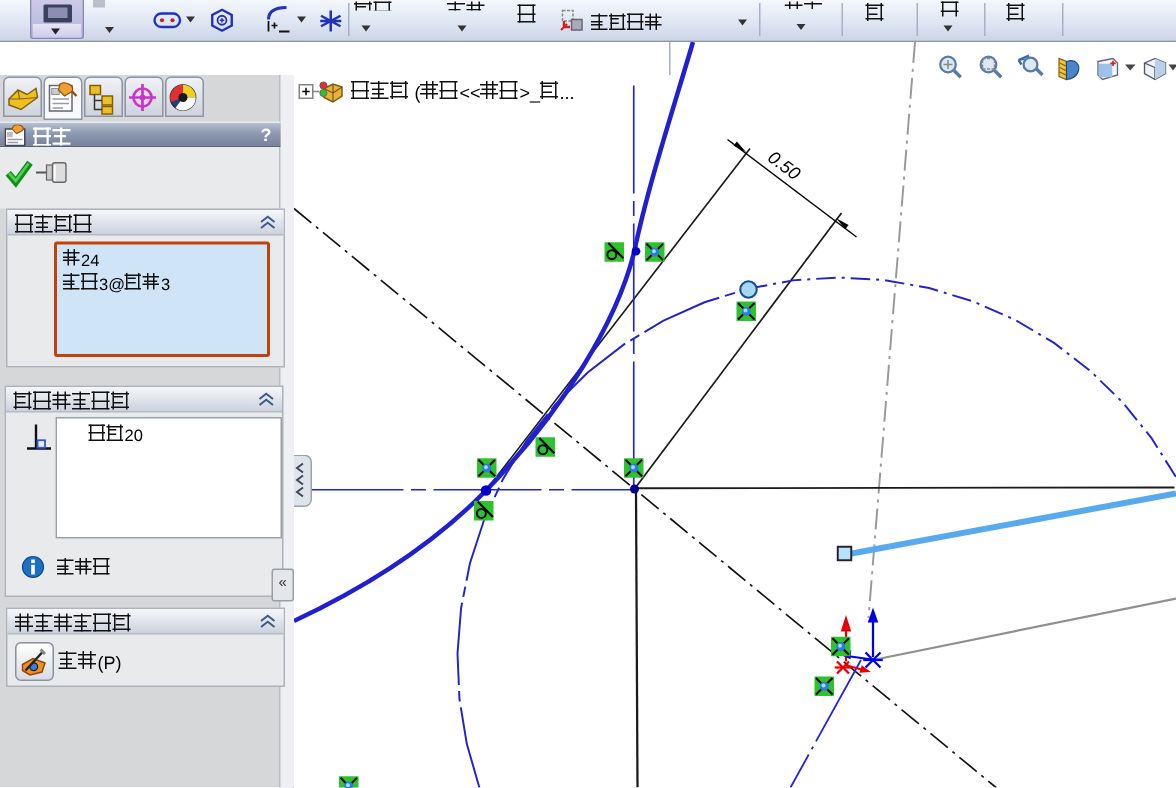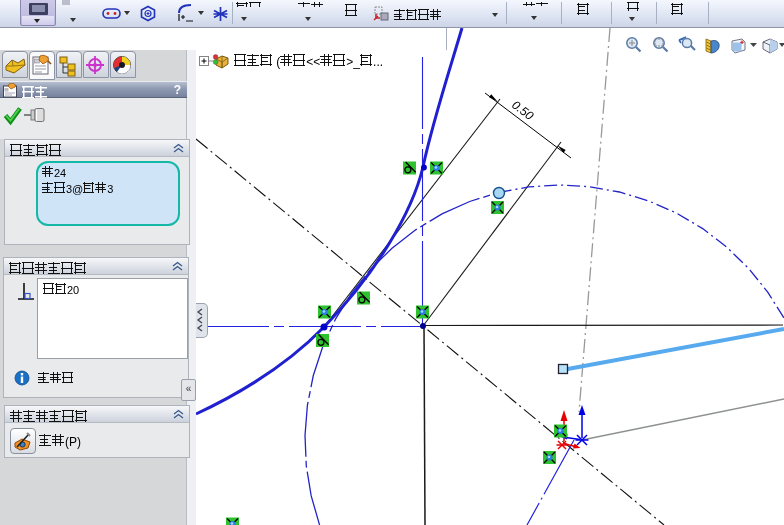--- a/index.html
+++ b/index.html
@@ -289,39 +289,39 @@
         <path d="M13.5,3 L13.5,13.5" stroke="#fff" stroke-width="1.2"></path>
       </svg>
 
 <div class="gbox" style="top:89px;height:106px">
 <div class="ghead">
           <span class="abs" style="left:5px;top:2px"><i class="k k1 s12"></i><i class="k k2 s12"></i><i class="k k3 s12"></i><i class="k k1 s12"></i></span>
           <svg class="abs" style="right:5px;top:3px" width="11" height="10">
             <path d="M1,5 L5.5,1.5 L10,5 M1,9 L5.5,5.5 L10,9" stroke="#3a5a8c" stroke-width="1.3" fill="none"></path>
           </svg>
         </div>
-<div class="abs" style="left:31px;top:21px;width:144px;height:65px;background:#cfe4f7;border:2px solid #14b8a6;box-sizing:border-box;border-radius:12px">
+<div class="abs" style="left:31px;top:21px;width:144px;height:77px;background:#cfe4f7;border:2px solid #c2410c;box-sizing:border-box;border-radius:2px">
 <span class="row" style="left:4px;top:3px"><i class="k k4"></i>24</span>
 <span class="row" style="left:4px;top:19px"><i class="k k2"></i><i class="k k1"></i>3@<i class="k k3"></i><i class="k k4"></i>3</span>
 </div>
 </div>
 
 <div class="gbox" style="left:3px;top:207px;height:141px">
 <div class="ghead">
           <span class="abs" style="left:5px;top:2px"><i class="k k3 s12"></i><i class="k k1 s12"></i><i class="k k4 s12"></i><i class="k k2 s12"></i><i class="k k1 s12"></i><i class="k k3 s12"></i></span>
           <svg class="abs" style="right:5px;top:3px" width="11" height="10">
             <path d="M1,5 L5.5,1.5 L10,5 M1,9 L5.5,5.5 L10,9" stroke="#3a5a8c" stroke-width="1.3" fill="none"></path>
           </svg>
         </div>
 <svg class="abs" style="left:12px;top:23px" width="20" height="22">
           <path d="M2,18 L18,18 M8,2 L8,18" stroke="#111" stroke-width="1.6"></path>
           <rect x="9" y="12.5" width="5" height="5" fill="none" stroke="#3355cc" stroke-width="1.2"></rect>
         </svg>
 <div class="abs" style="left:33px;top:20px;width:149px;height:79px;background:#fff;border:1px solid #9aa0a8">
-<span class="row" style="left:5px;top:4px"><i class="k k1"></i><i class="k k3"></i>20</span>
+<span class="row" style="left:21px;top:4px"><i class="k k1"></i><i class="k k3"></i>20</span>
 </div>
 <svg class="abs" style="left:10px;top:112px" width="16" height="16">
           <circle cx="8" cy="8" r="7" fill="#1b6fc4"></circle>
           <circle cx="8" cy="8" r="7" fill="none" stroke="#0d4a8c" stroke-width="0.8"></circle>
           <rect x="6.8" y="3" width="2.4" height="2.4" fill="#fff"></rect>
           <rect x="6.8" y="6.5" width="2.4" height="6.5" fill="#fff"></rect>
         </svg>
 <span class="row" style="left:34px;top:114px"><i class="k k2"></i><i class="k k4"></i><i class="k k1"></i></span>
 </div>
 

